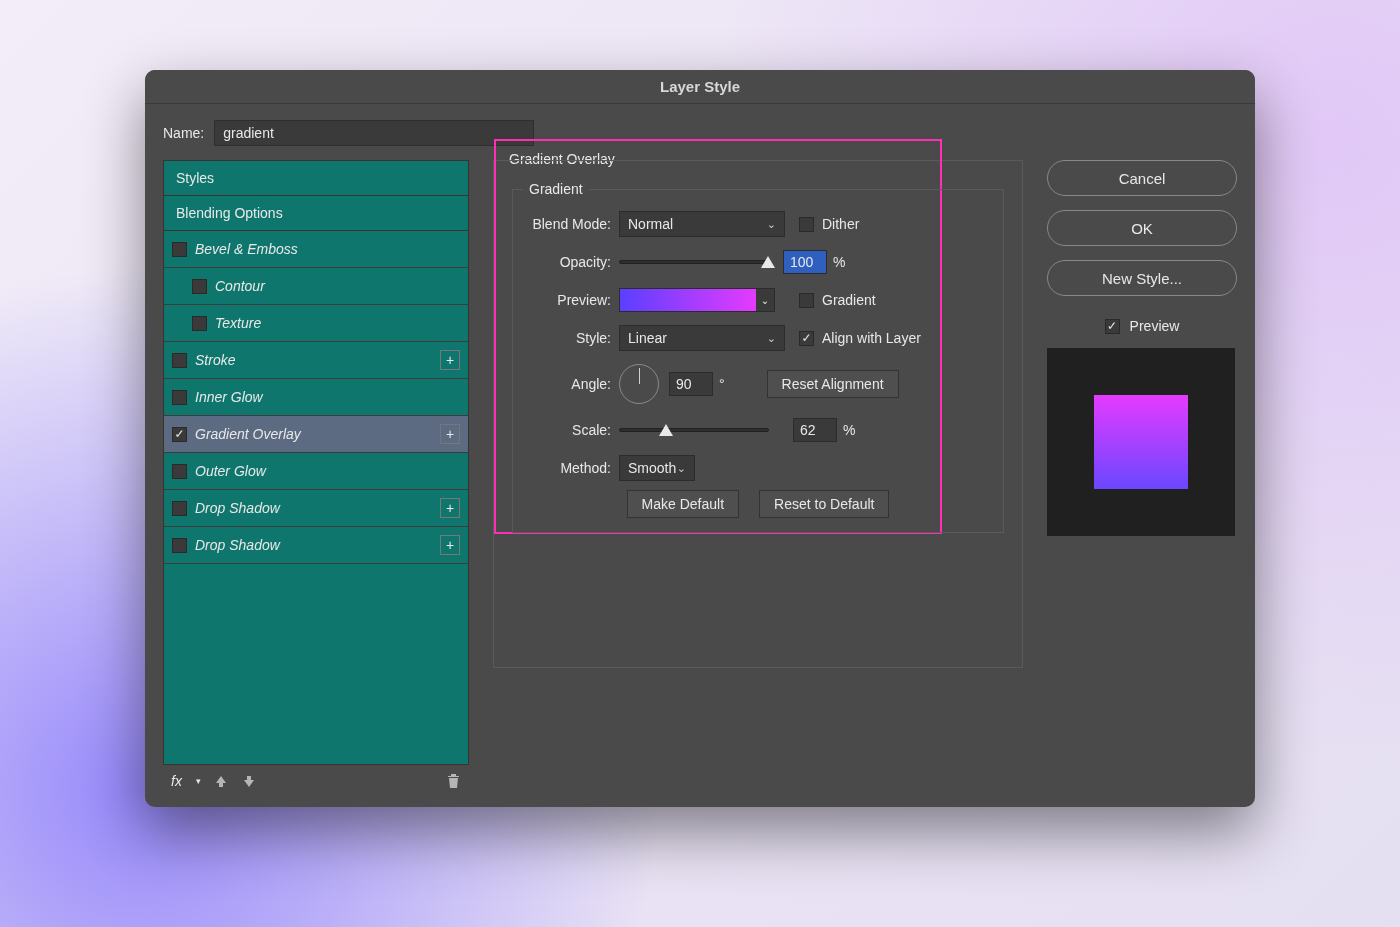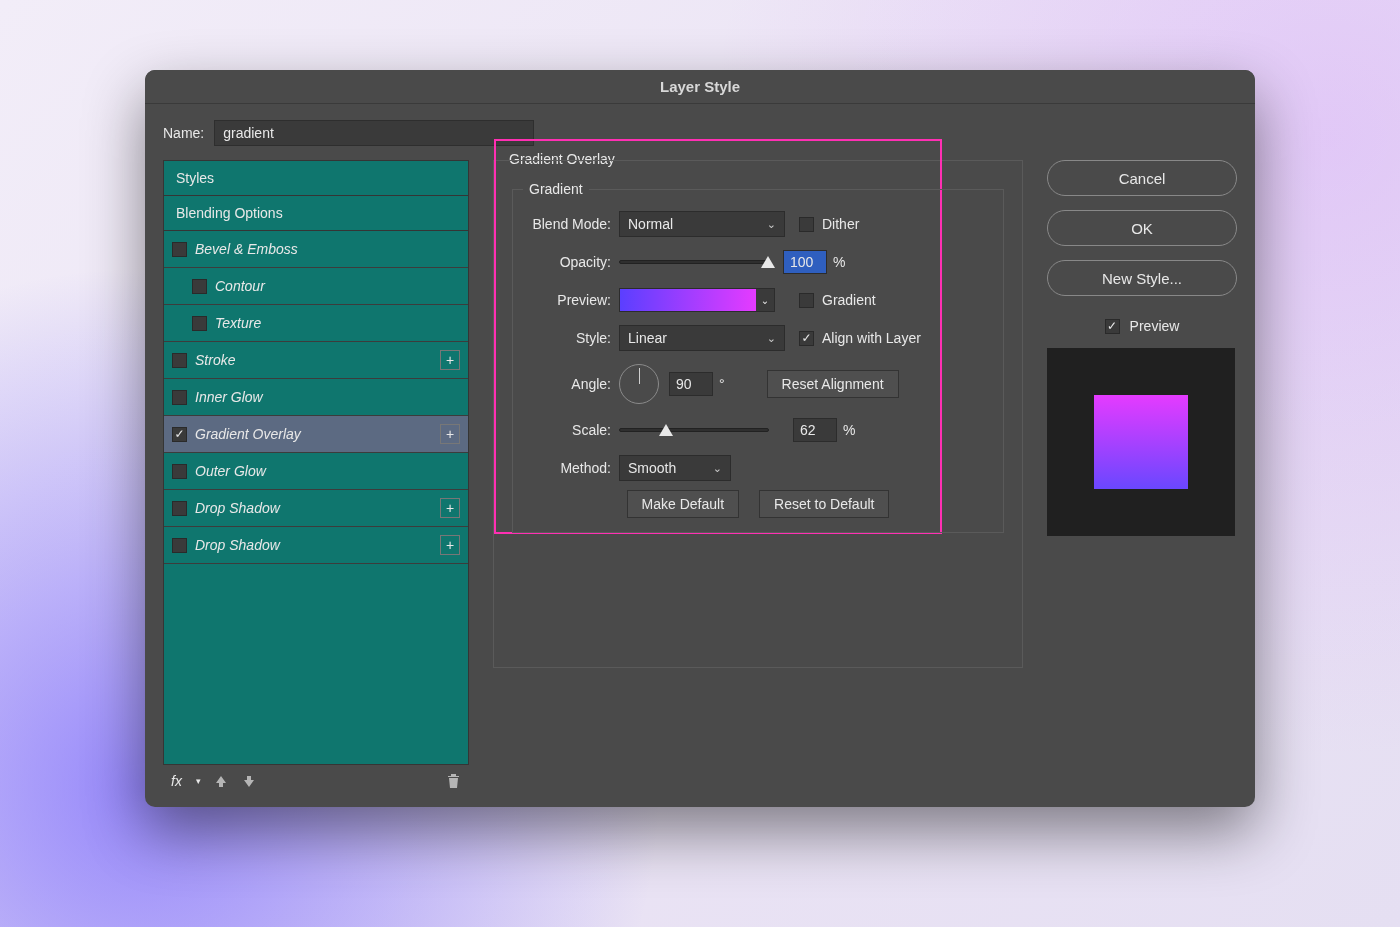--- a/index.html
+++ b/index.html
@@ -449,21 +449,21 @@
               <div class="slider-track">
                 <div class="slider-thumb" style="left:31%"></div>
               </div>
               <div style="width:24px"></div>
               <input class="num-input" value="62" style="">
               <span style="margin-left:6px">%</span>
             </div>
 
             <div class="form-row">
               <span class="lbl">Method:</span>
-              <div class="select" style="width:112px">
+              <div class="select" style="width:76px">
                 <span>Smooth</span>
                 <span class="chev">⌄</span>
               </div>
             </div>
 
             <div class="btn-row">
               <div class="btn">Make Default</div>
               <div class="btn">Reset to Default</div>
             </div>
           </div>

